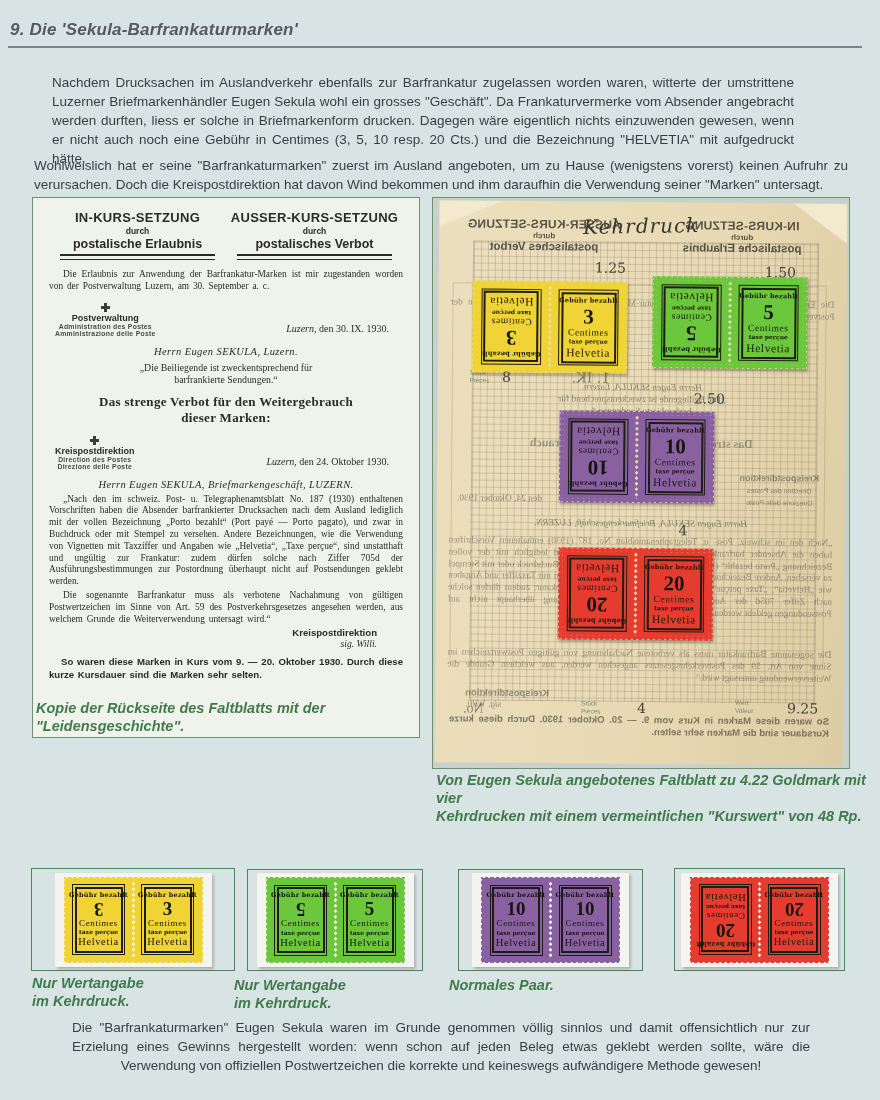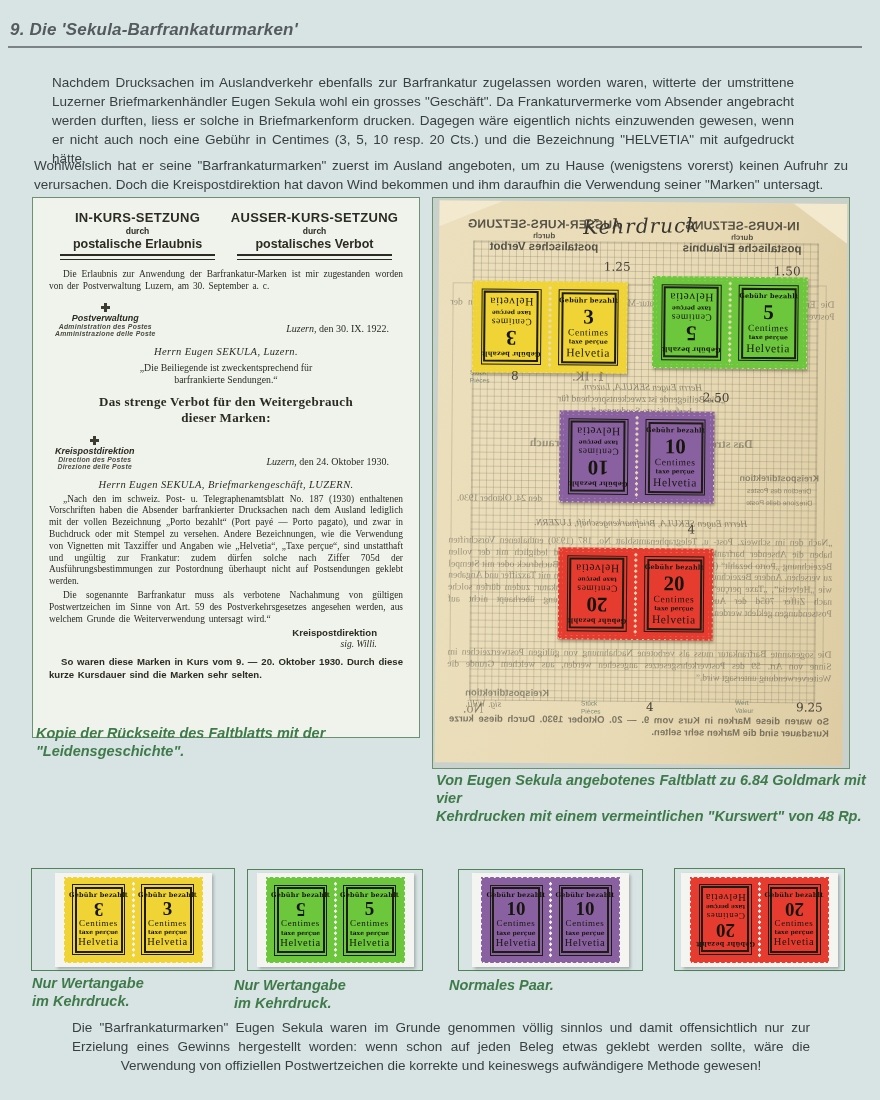--- a/index.html
+++ b/index.html
@@ -24,39 +24,39 @@
        border:1px solid #6b9170;box-sizing:border-box;padding:12px 16px 8px;
        font-family:"Liberation Serif",serif;color:#2b2b22;overflow:hidden;}
   .doc-head{display:flex;text-align:center;}
   .doc-head .col{flex:1;}
   .dh1{font-family:"Liberation Sans",sans-serif;font-weight:bold;font-size:13px;letter-spacing:.3px;}
   .dh2{font-family:"Liberation Sans",sans-serif;font-weight:bold;font-size:8.5px;margin-top:1px;}
   .dh3{font-family:"Liberation Sans",sans-serif;font-weight:bold;font-size:12.5px;margin-top:1px;}
   .dbl{width:88%;margin:3px auto 0;border-top:2px solid #2b2b22;border-bottom:1px solid #2b2b22;height:3px;}
   .dpar{font-size:9.4px;line-height:11.8px;text-align:justify;word-spacing:1.5px;margin-top:9px;text-indent:14px;}
   .office{display:flex;justify-content:space-between;align-items:flex-end;margin-top:10px;padding:0 14px 0 6px;}
-  .office .who{text-align:center;font-style:italic;}
+  .office .who{text-align:center;}
   .cross{position:relative;width:9px;height:9px;margin:0 auto 1px;}
   .cross::before{content:"";position:absolute;left:3px;top:0;width:3px;height:9px;background:#3c3c32;}
   .cross::after{content:"";position:absolute;left:0;top:3px;width:9px;height:3px;background:#3c3c32;}
   .oname{font-family:"Liberation Sans",sans-serif;font-weight:bold;font-size:9px;}
   .osub{font-family:"Liberation Sans",sans-serif;font-weight:bold;font-size:6.8px;color:#4a4a40;letter-spacing:.3px;}
   .odate{font-size:10px;padding-bottom:3px;}
   .odate .it{font-style:italic;}
   .addr{font-style:italic;font-size:10.5px;text-align:center;margin-top:9px;letter-spacing:.4px;}
   .quote{font-size:9.8px;text-align:center;margin-top:5px;line-height:12.5px;}
   .verbot{font-weight:bold;font-size:13px;text-align:center;margin-top:7px;line-height:16px;letter-spacing:.3px;}
   .sig{ text-align:right;padding-right:26px;margin-top:2px;}
   .sig .org{font-family:"Liberation Sans",sans-serif;font-weight:bold;font-size:9.6px;}
   .sig .nm{font-size:9.6px;}
   .sig .nm i{font-style:italic;}
   .dfoot{font-family:"Liberation Sans",sans-serif;font-weight:bold;font-size:9.6px;line-height:12.5px;
          text-align:justify;margin-top:7px;text-indent:12px;word-spacing:1px;}
   .green-cap{position:absolute;font-style:italic;font-weight:bold;color:#3f7b4a;font-size:14.5px;line-height:18px;}
-  .doc-cap{left:36px;top:724px;width:386px;}
+  .doc-cap{left:36px;top:699px;width:386px;}
   .falt-cap{left:436px;top:771px;width:430px;}
 
   
   .falt{position:absolute;left:432px;top:197px;width:418px;height:572px;border:1px solid #6b9170;
         background:#c9d1cd;box-sizing:border-box;overflow:hidden;}
   .paper{position:absolute;left:4px;top:4px;right:4px;bottom:4px;
          background:linear-gradient(100deg,#ecdfbd 0%,#e8dab4 55%,#ddcca3 100%);
          transform:rotate(.5deg);font-family:"Liberation Serif",serif;overflow:hidden;}
   .fold{position:absolute;background:#f3e9cf;}
   .fold.tl{left:0;top:0;width:64px;height:26px;clip-path:polygon(0 0,100% 0,0 100%);}
@@ -69,21 +69,21 @@
   .mir{transform:scaleX(-1);color:rgba(45,45,38,.78);}
   .mhead{position:absolute;left:6px;right:6px;top:16px;display:flex;text-align:center;}
   .mhead .col{flex:1;}
   .mh1{font-family:"Liberation Sans",sans-serif;font-weight:bold;font-size:12px;letter-spacing:.2px;}
   .mh2{font-family:"Liberation Sans",sans-serif;font-weight:bold;font-size:8px;}
   .mh3{font-family:"Liberation Sans",sans-serif;font-weight:bold;font-size:11.5px;}
   .mblock{position:absolute;font-size:9.5px;line-height:11.8px;text-align:justify;}
   .handw{position:absolute;left:112px;top:12px;width:180px;text-align:center;
          font-family:"DejaVu Serif",serif;font-style:italic;font-size:20px;color:#38362f;
          transform:rotate(-1.5deg);letter-spacing:1px;z-index:5;}
-  .pencil{position:absolute;font-family:"DejaVu Serif",serif;font-size:12px;color:#46413a;z-index:4;padding-left:9px;}
+  .pencil{position:absolute;font-family:"DejaVu Serif",serif;font-size:14px;color:#46413a;z-index:4;}
   .flabel{position:absolute;font-family:"Liberation Sans",sans-serif;font-size:6.5px;color:rgba(90,110,95,.75);
           line-height:7.5px;z-index:1;}
   .bigno{position:absolute;font-size:14px;color:rgba(60,58,50,.55);z-index:1;}
 
   
   .pair{position:absolute;display:flex;background-color:var(--sc);padding:4px;z-index:3;
         --mat:#e8dbb7;box-shadow:1px 2px 3px rgba(40,35,20,.35);
         background-image:
           radial-gradient(circle 1.4px at 50% 0,var(--mat) 99%,rgba(0,0,0,0) 100%),
           radial-gradient(circle 1.4px at 50% 100%,var(--mat) 99%,rgba(0,0,0,0) 100%),
@@ -155,21 +155,21 @@
       </div>
     </div>
     <div class="dpar">Die Erlaubnis zur Anwendung der Barfrankatur-Marken ist mir zugestanden worden von der Postverwaltung Luzern, am 30. September a. c.</div>
     <div class="office">
       <div class="who">
         <div class="cross"></div>
         <div class="oname">Postverwaltung</div>
         <div class="osub">Administration des Postes</div>
         <div class="osub">Amministrazione delle Poste</div>
       </div>
-      <div class="odate"><span class="it">Luzern,</span><span> den 30. IX. 1922.</span></div>
+      <div class="odate"><span class="it">Luzern,</span><span> den 30. IX. 1930.</span></div>
     </div>
     <div class="addr">Herrn Eugen SEKULA, Luzern.</div>
     <div class="quote">
       <div>„Die Beiliegende ist zweckentsprechend für</div>
       <div>barfrankierte Sendungen.“</div>
     </div>
     <div class="verbot">
       <div>Das strenge Verbot für den Weitergebrauch</div>
       <div>dieser Marken:</div>
     </div>
@@ -374,21 +374,21 @@
           <div class="s-taxe">taxe perçue</div>
         </div>
         <div class="s-helv">Helvetia</div>
       </div>
     </div>
   </div>
         </div>
     </div>
   </div>
   <div class="green-cap falt-cap">
-    <div>Von Eugen Sekula angebotenes Faltblatt zu 6.84 Goldmark mit vier</div>
+    <div>Von Eugen Sekula angebotenes Faltblatt zu 4.22 Goldmark mit vier</div>
     <div>Kehrdrucken mit einem vermeintlichen "Kurswert" von 48 Rp.</div>
   </div>
 
 
   <div class="vbox vb1">
     <div class="mat">
       <div class="pair small" style="--sc: #f0d435;">
           <div class="stamp">
     <div class="sframe">
       <div class="sframe2">

